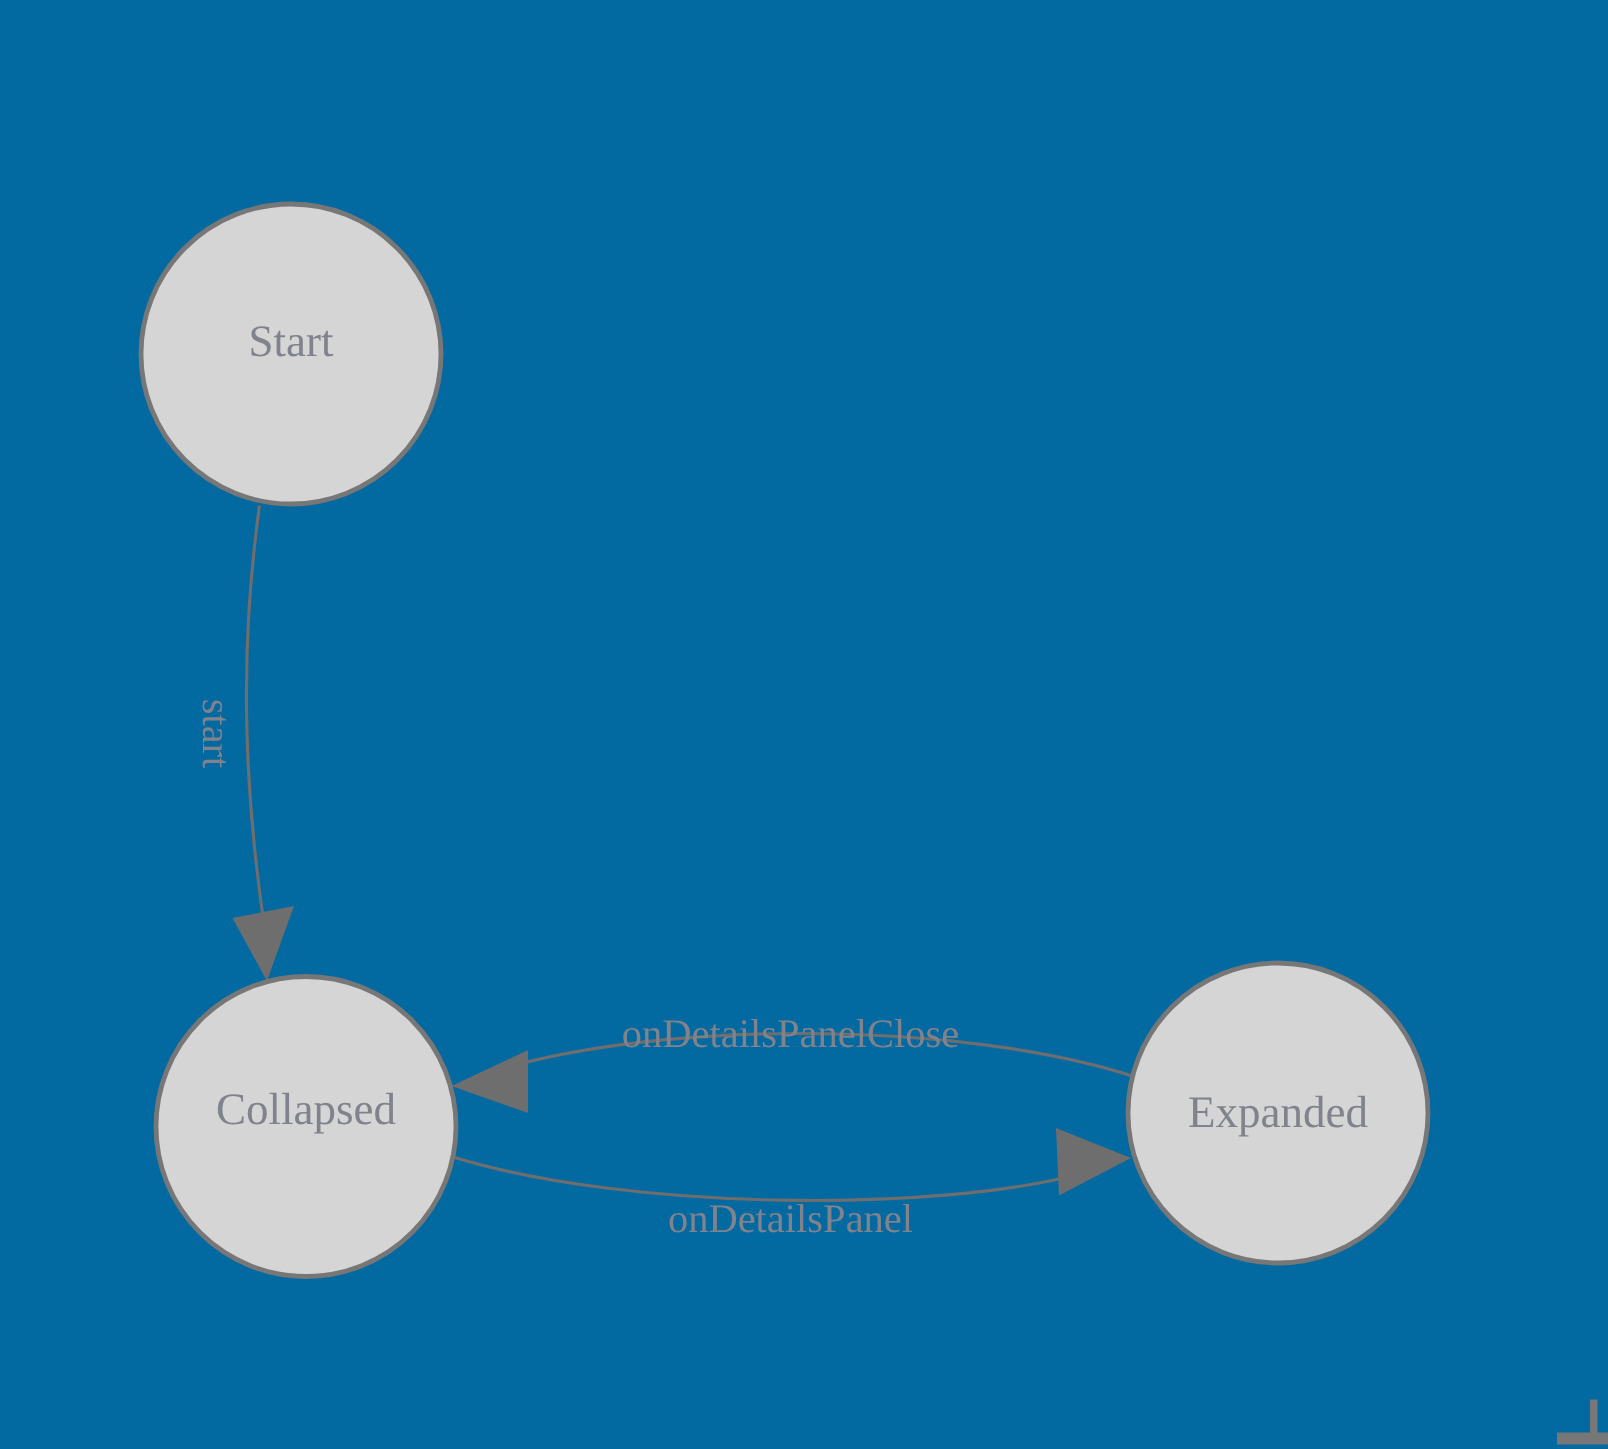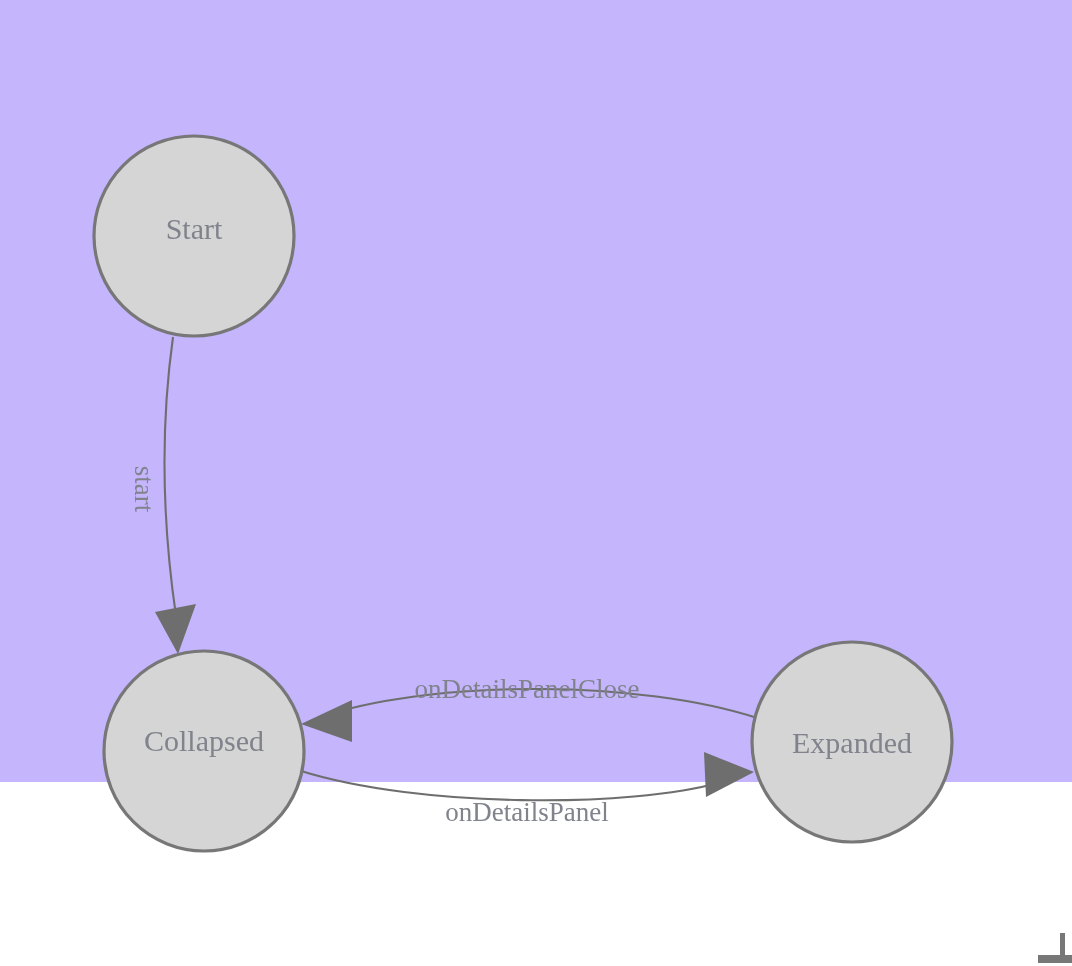--- a/index.html
+++ b/index.html
@@ -9,22 +9,22 @@
   }
   body {
     width: 1072px;
     height: 966px;
     overflow: hidden;
     font-family: "Liberation Serif", "DejaVu Serif", serif;
   }
   #canvas {
     position: relative;
     width: 1072px;
-    height: 782px;
-    background: #c4b5fd;
+    height: 966px;
+    background: #0369a1;
     text-align: right;
   }
   #diagram-svg {
     position: absolute;
     left: 0;
     top: 0;
     width: 1072px;
     height: 966px;
     display: block;
   }

